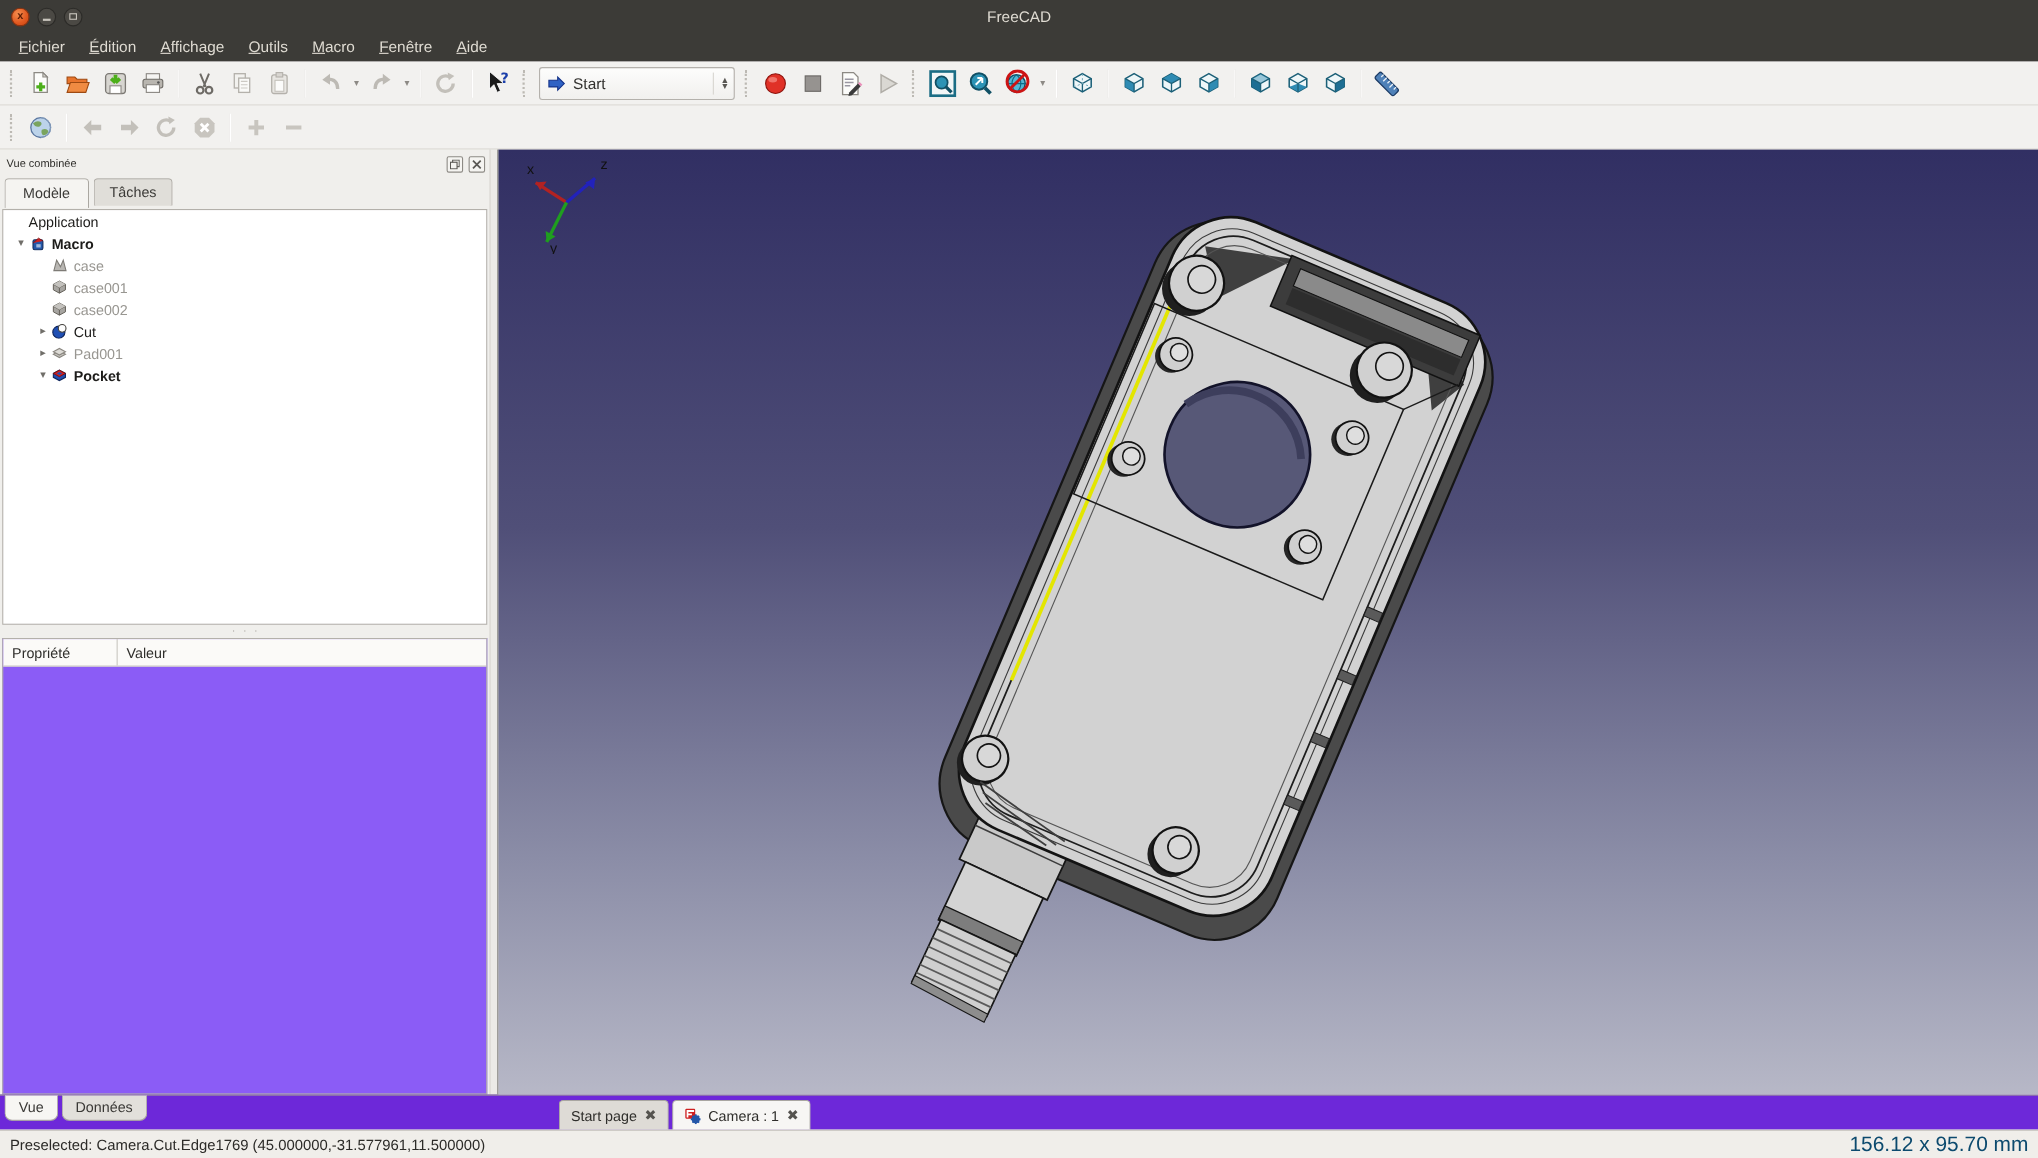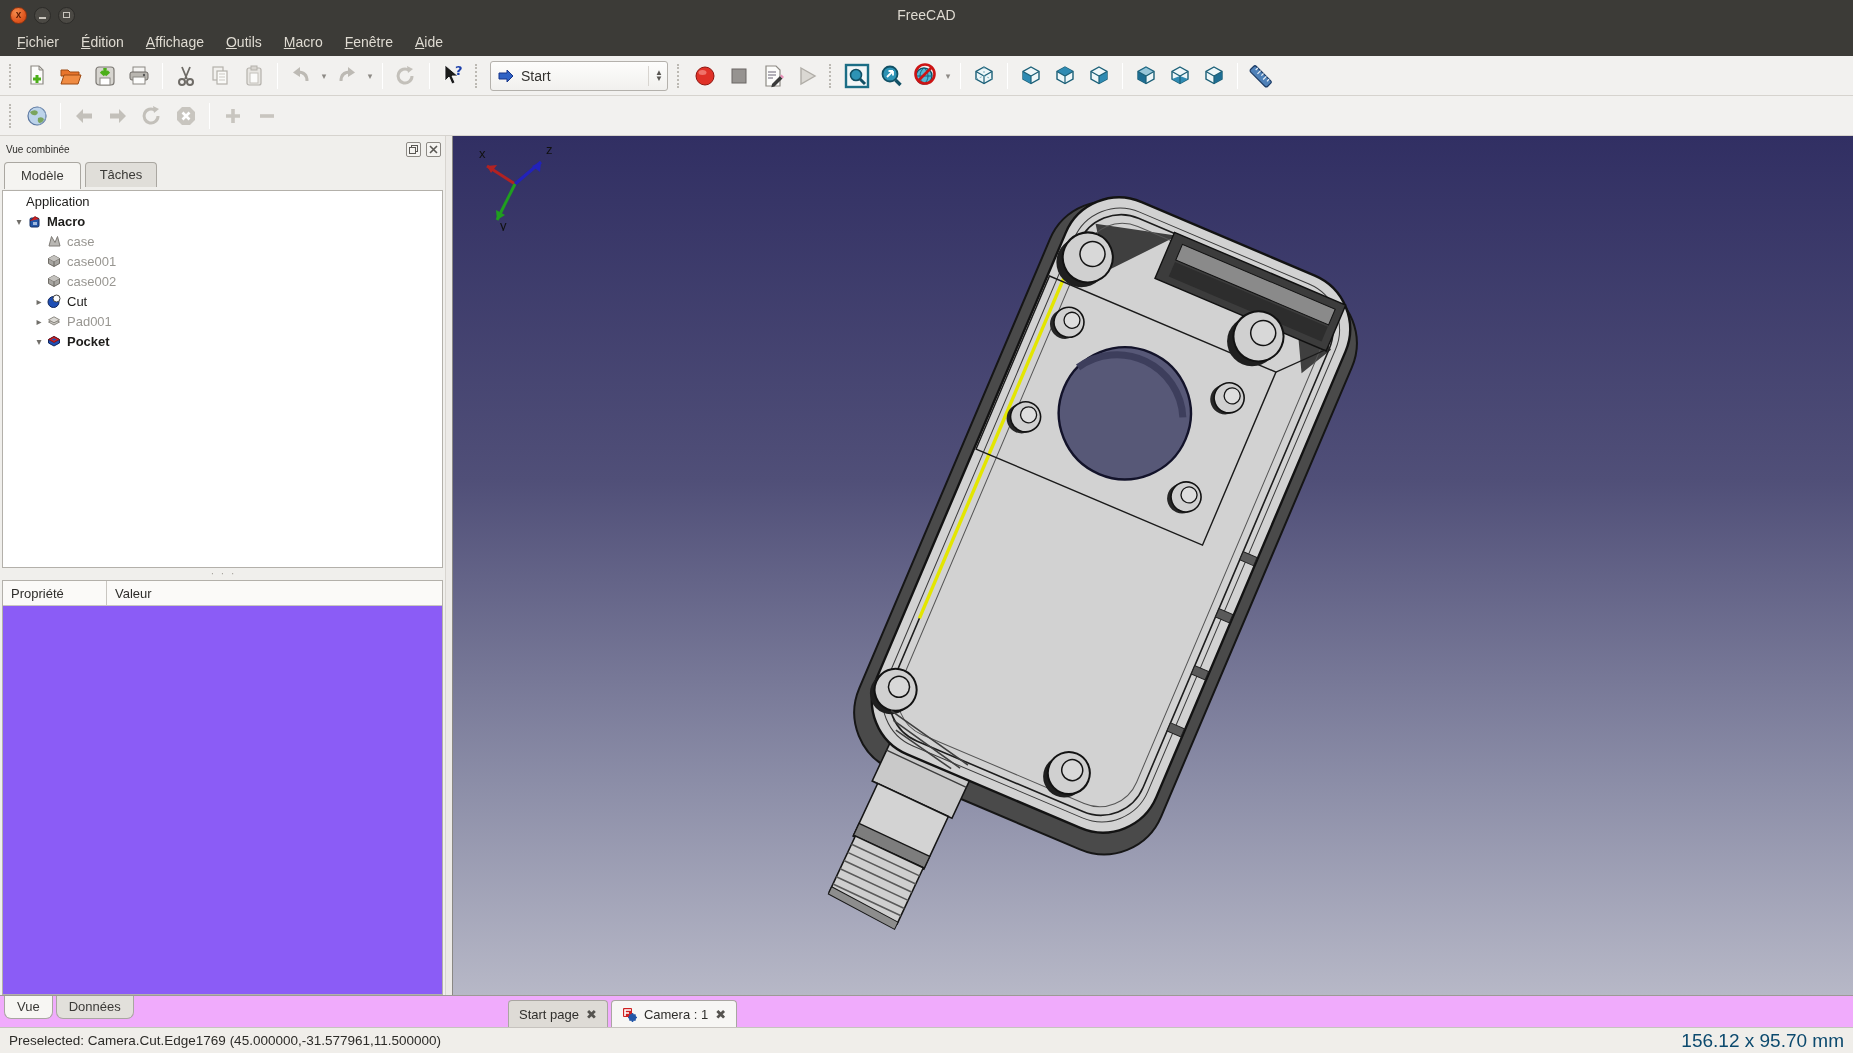--- a/index.html
+++ b/index.html
@@ -59,21 +59,21 @@
   .prop-col1 { width:104px; border-right:1px solid #c9c6c1; padding:5px 0 0 8px; font-size:13px; }
   .prop-col2 { flex:1; padding:5px 0 0 8px; font-size:13px; }
   .vsplit { background:#eceae7; border-left:1px solid #d8d5d0; }
 
   
   .viewport { position:relative; overflow:hidden; border-left:1px solid #8a8884; background:linear-gradient(#312f63 0%, #504f78 40%, #8b8da7 75%, #b7b8c7 100%); }
   .viewport svg { position:absolute; inset:0; }
   .axis-ind { position:absolute; right:8px; bottom:12px; width:120px; height:95px; }
 
   
-  .tabstrip { background:#f0abfc; border-top:1px solid #9d9a96; display:flex;justify-content:flex-end; }
+  .tabstrip { background:#6d28d9; border-top:1px solid #9d9a96; display:flex;justify-content:flex-end; }
   .strip-left { width:452px; display:flex; align-items:flex-start; padding-left:4px; }
   .stab { font-size:13px; padding:3px 12px 4px; border:1px solid #a9a6a1; border-top:none; border-radius:0 0 7px 7px; background:#e2e0db; margin-right:3px; color:#3a3936; }
   .stab.active { background:#f7f6f3; }
   .strip-right { flex:1; display:flex; align-items:flex-end; padding-left:56px; }
   .mtab { height:27px; display:flex; align-items:center; gap:7px; font-size:13px; padding:0 10px; border:1px solid #a9a6a1; border-bottom:none; border-radius:4px 4px 0 0; background:#dedbd6; margin-right:3px; margin-top:4px; }
   .mtab.active { background:#f7f6f4; }
   .tab-close { color:#55534f; font-weight:bold; font-size:13px; }
 
   
   .statusbar { background:#f0eeea; border-top:1px solid #c6c3be; display:flex; align-items:center; padding:0 9px; }

